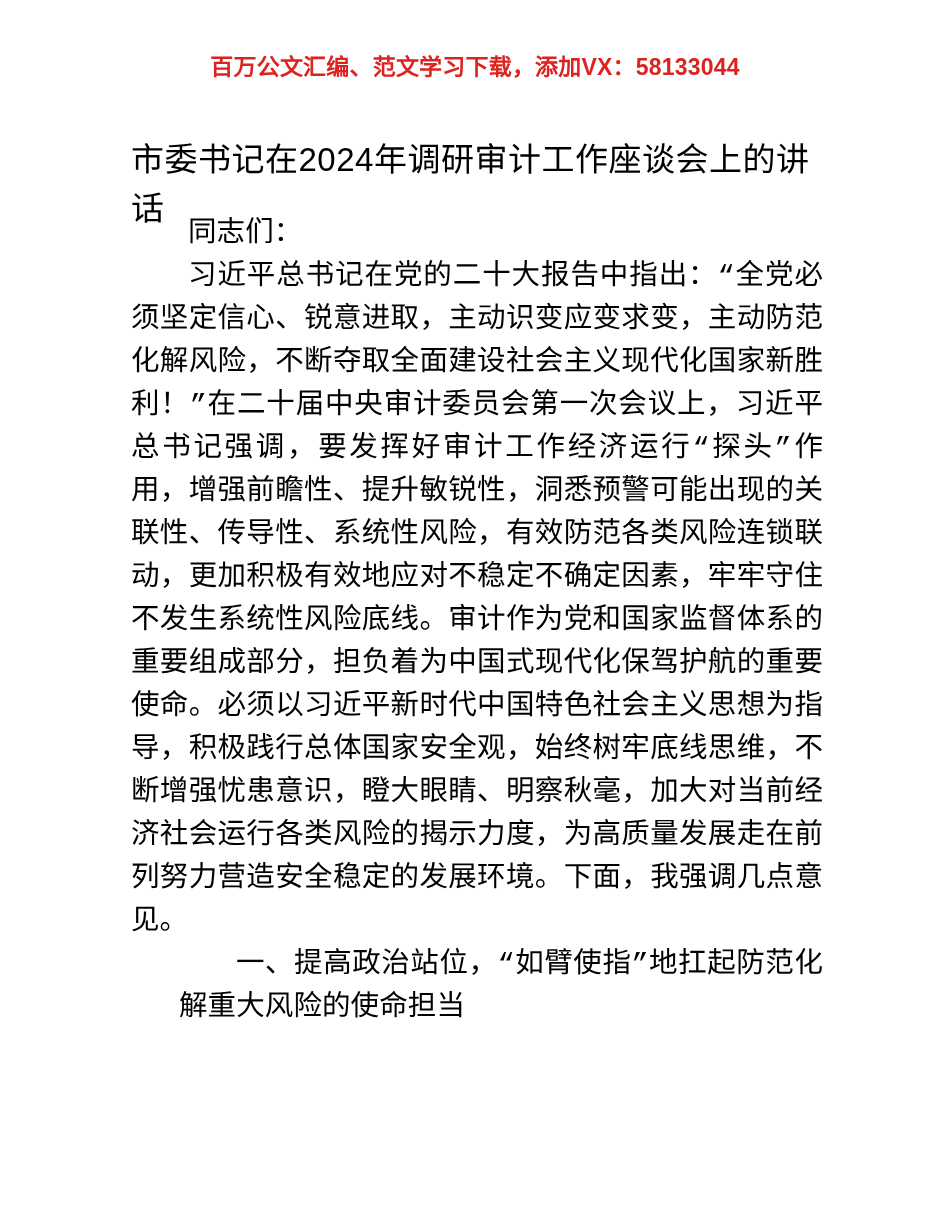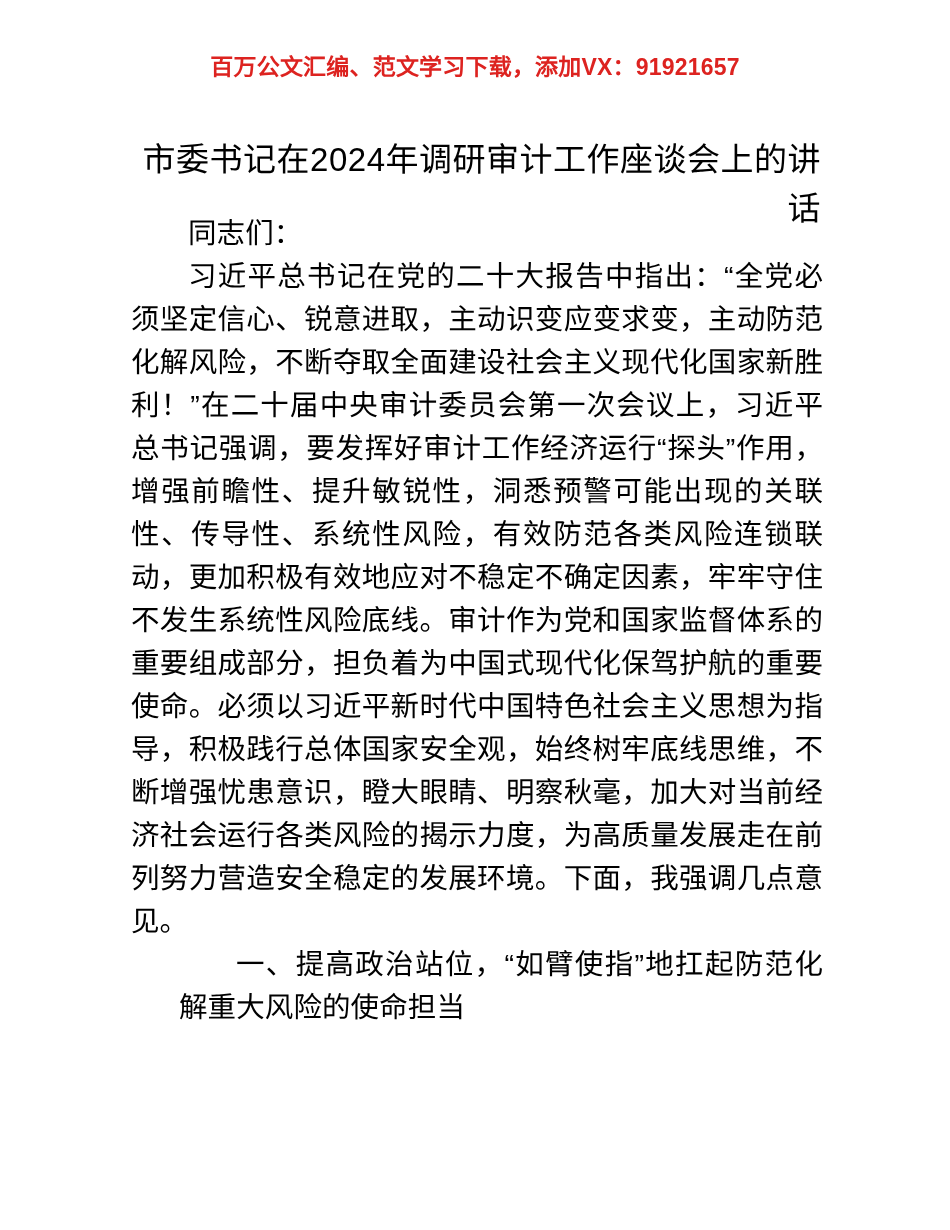--- a/index.html
+++ b/index.html
@@ -39,21 +39,21 @@
     line-height: 1.2;
     white-space: nowrap;
   }
 
   
   .doc-title {
     position: absolute;
     top: 113px;
     left: 131px;
     width: 690px;
-    text-align: right;
+    text-align: left;
     font-size: 33px;
     font-weight: 400;
     line-height: 49px;
     letter-spacing: 0.5px;
     color: #000000;
   }
 
   
   .body-col {
     position: absolute;
@@ -65,38 +65,39 @@
   .para {
     margin: 0;
     font-size: 28.5px;
     line-height: 43px;
     letter-spacing: 0.1px;
     text-align: justify;
     text-justify: inter-ideograph;
     text-align-last: left;
     color: #000000;
     font-weight: 400;
+    font-family: Liberation Mono, monospace;
   }
   .para.indent {
     text-indent: 2em;
   }
   .para.salutation {
     text-indent: 2em;
   }
   .para.heading {
     text-indent: 2em;
     margin-left: 48px;
   }
 </style>
 </head>
 <body>
 
 <div class="page">
 
-  <div class="promo-header">百万公文汇编、范文学习下载，添加VX：91921657</div>
+  <div class="promo-header">百万公文汇编、范文学习下载，添加VX：58133044</div>
 
   <h1 class="doc-title">市委书记在2024年调研审计工作座谈会上的讲话</h1>
 
   <div class="body-col">
     <p class="para salutation">同志们：</p>
     <p class="para indent">习近平总书记在党的二十大报告中指出：“全党必须坚定信心、锐意进取，主动识变应变求变，主动防范化解风险，不断夺取全面建设社会主义现代化国家新胜利！”在二十届中央审计委员会第一次会议上，习近平总书记强调，要发挥好审计工作经济运行“探头”作用，增强前瞻性、提升敏锐性，洞悉预警可能出现的关联性、传导性、系统性风险，有效防范各类风险连锁联动，更加积极有效地应对不稳定不确定因素，牢牢守住不发生系统性风险底线。审计作为党和国家监督体系的重要组成部分，担负着为中国式现代化保驾护航的重要使命。必须以习近平新时代中国特色社会主义思想为指导，积极践行总体国家安全观，始终树牢底线思维，不断增强忧患意识，瞪大眼睛、明察秋毫，加大对当前经济社会运行各类风险的揭示力度，为高质量发展走在前列努力营造安全稳定的发展环境。下面，我强调几点意见。</p>
     <p class="para heading">一、提高政治站位，“如臂使指”地扛起防范化解重大风险的使命担当</p>
   </div>
 
 </div>

